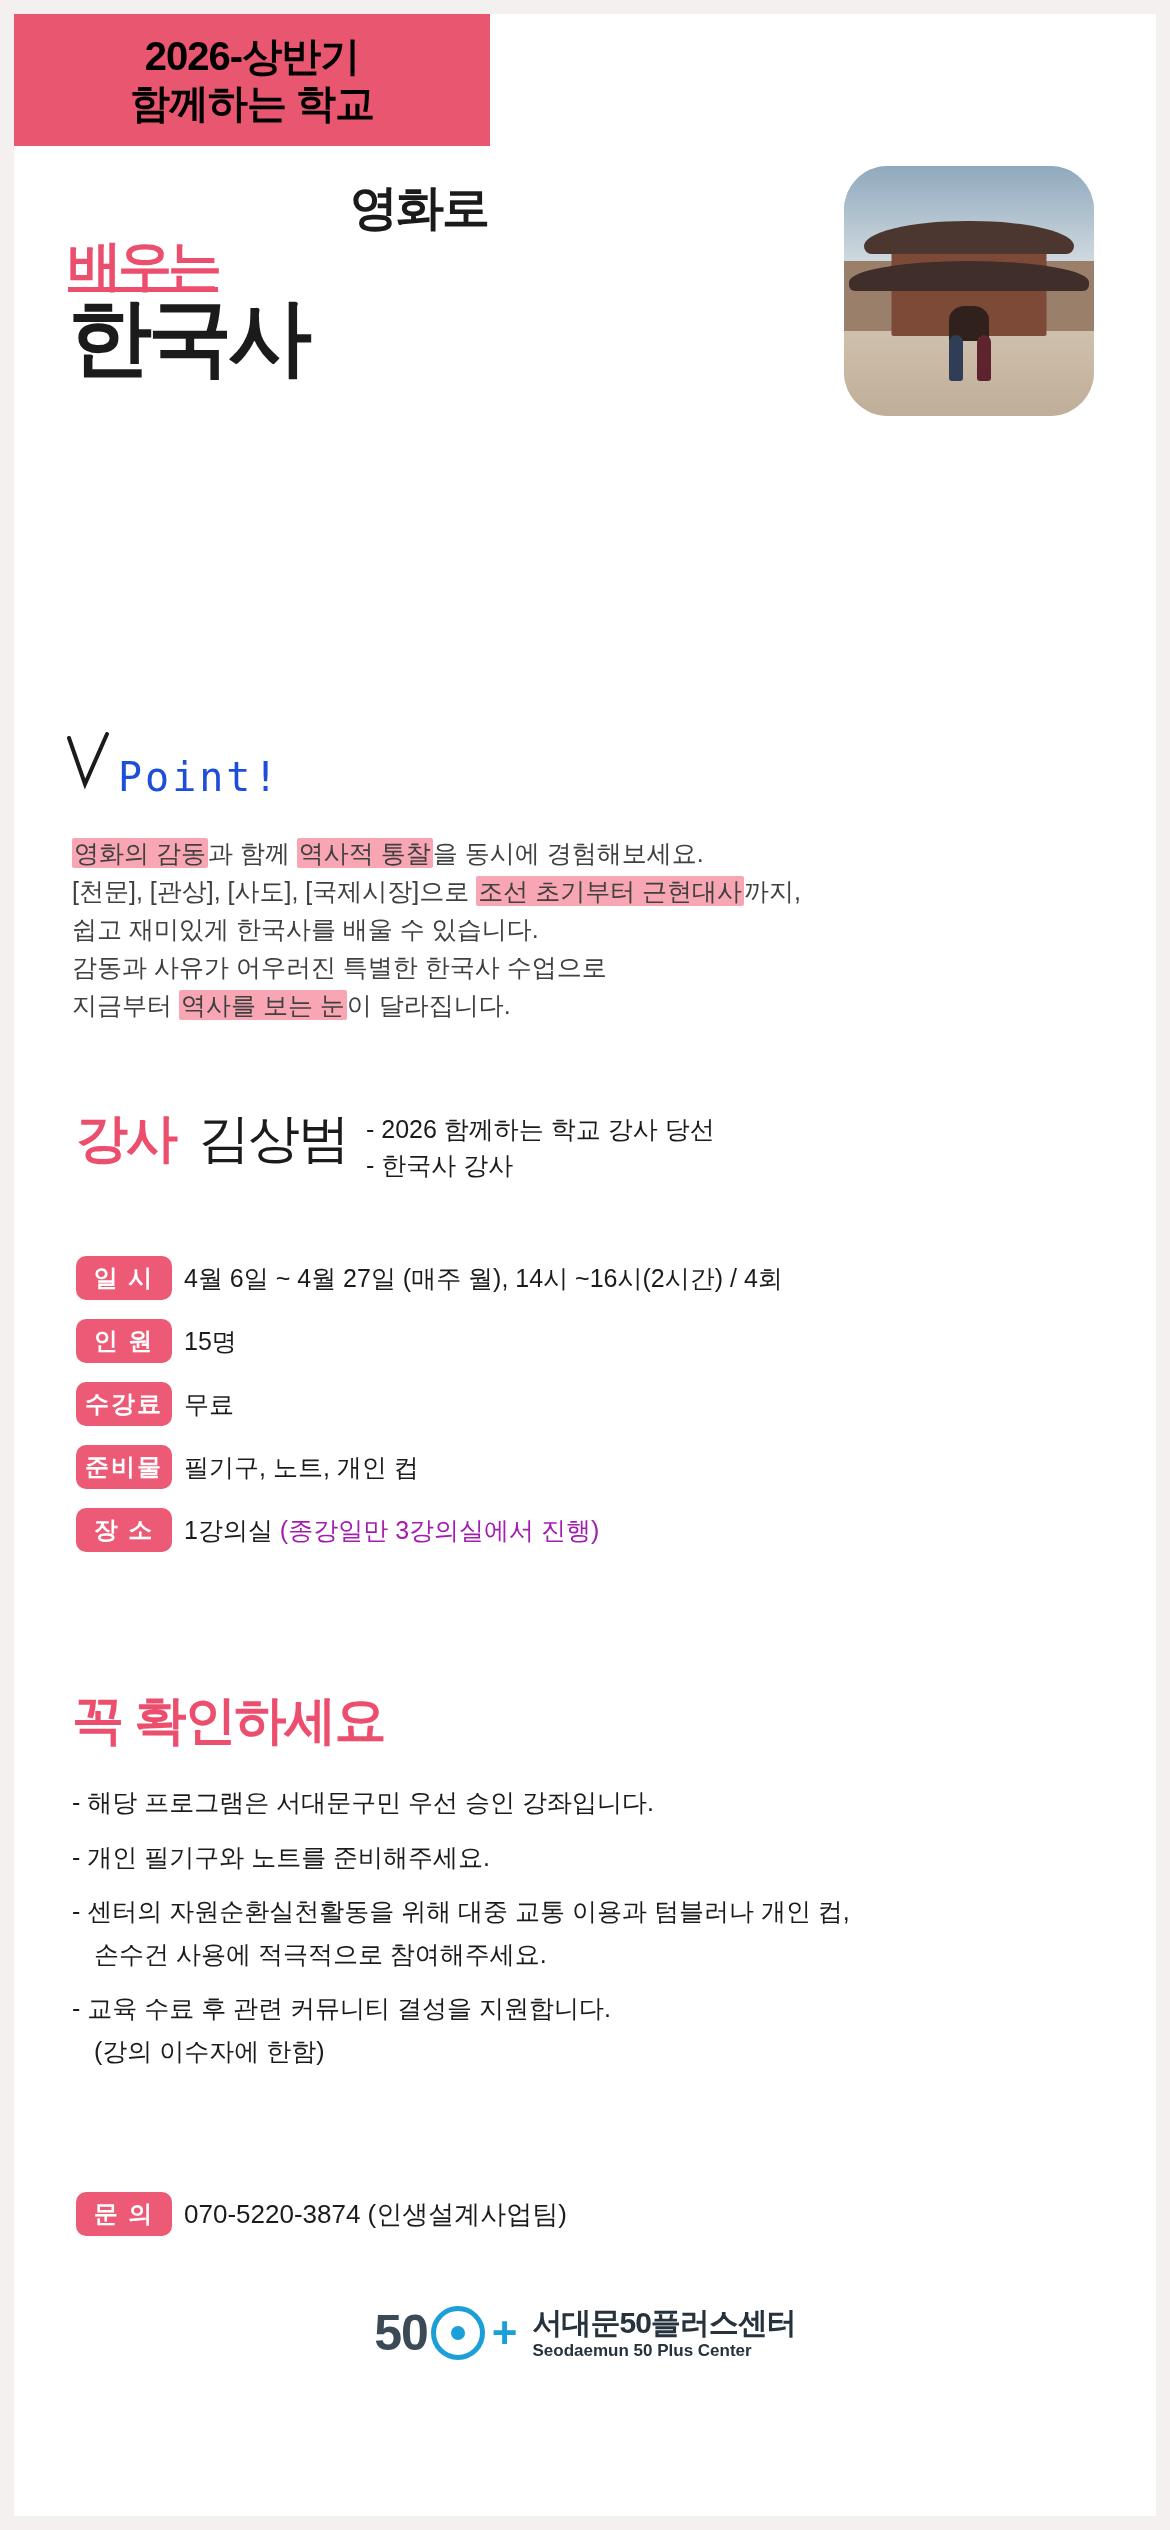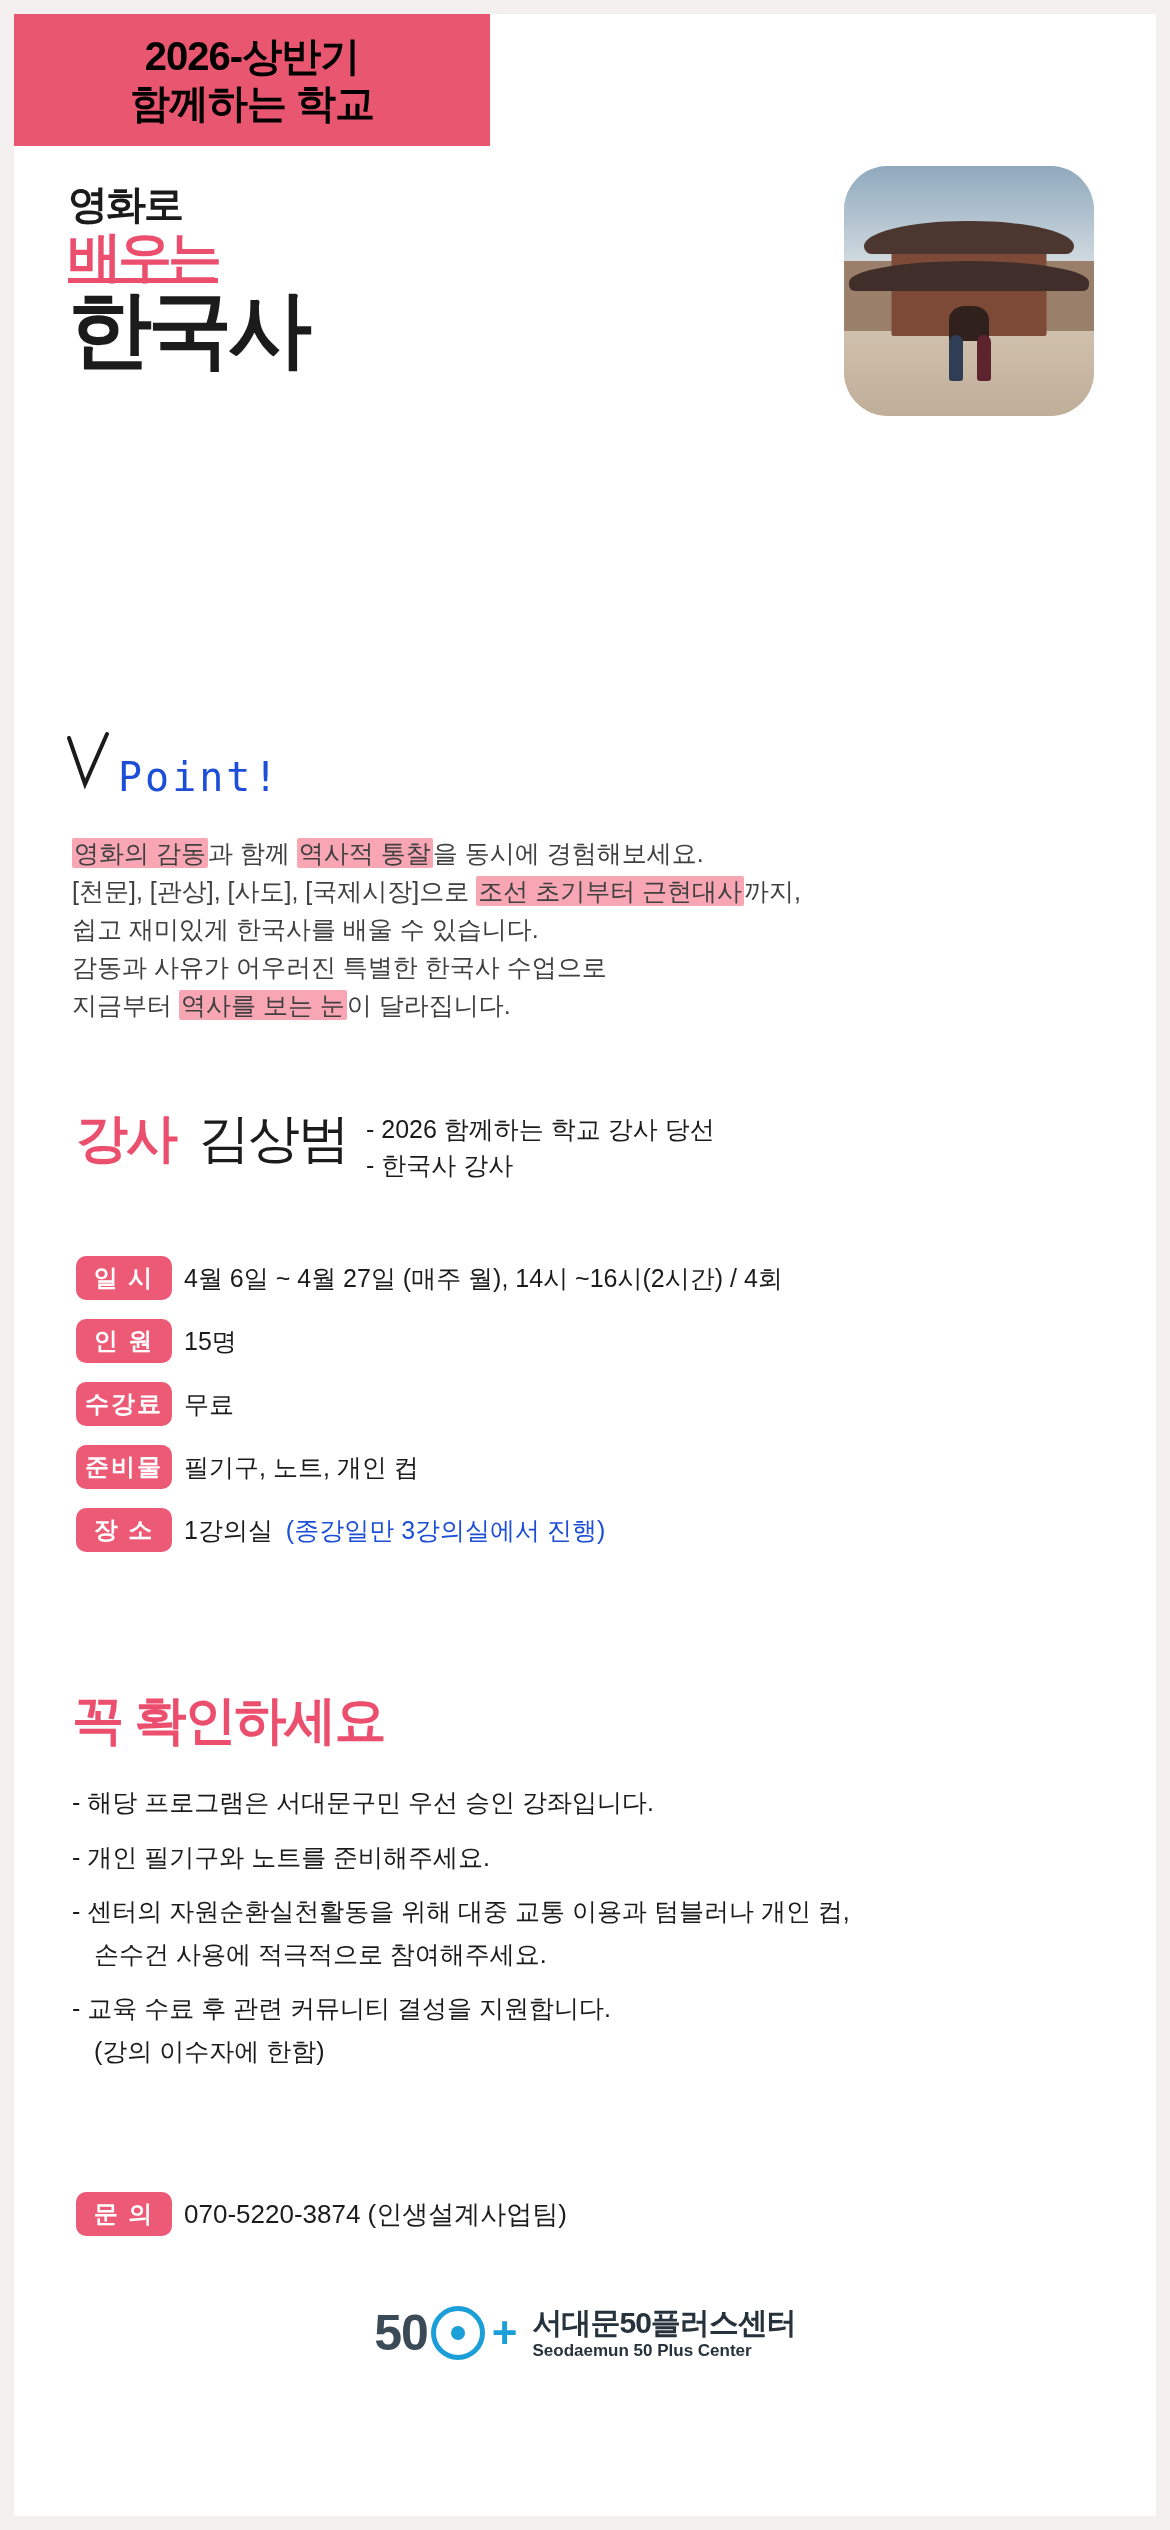--- a/index.html
+++ b/index.html
@@ -46,26 +46,27 @@
   }
 
   
   .title-block {
     position: absolute;
     left: 54px;
     top: 168px;
     width: 420px;
   }
   .title-small {
-    font-size: 40px;
+    font-size: 48px;
     font-weight: bold;
     color: #1b1b1b;
     letter-spacing: -2px;
     line-height: 1.1;
     margin-bottom: 2px;
+    text-align: right;
   }
   .title-pink {
     font-size: 54px;
     font-weight: bold;
     color: #ec4f6e;
     letter-spacing: -4px;
     line-height: 1.05;
     text-decoration: underline;
   }
   .title-dark {
@@ -237,21 +238,21 @@
     align-items: center;
     justify-content: center;
     letter-spacing: 2px;
     flex: none;
     margin-right: 12px;
   }
   .info-val {
     font-size: 25px;
     color: #1b1b1b;
   }
-  .info-val .accent { color: #1d4ed8; margin-left: 6px; }
+  .info-val .accent { color: #a21caf; }
 
   
   .notice-title {
     position: absolute;
     left: 58px;
     top: 1672px;
     font-size: 52px;
     font-weight: bold;
     color: #ec4f6e;
     letter-spacing: -2px;

